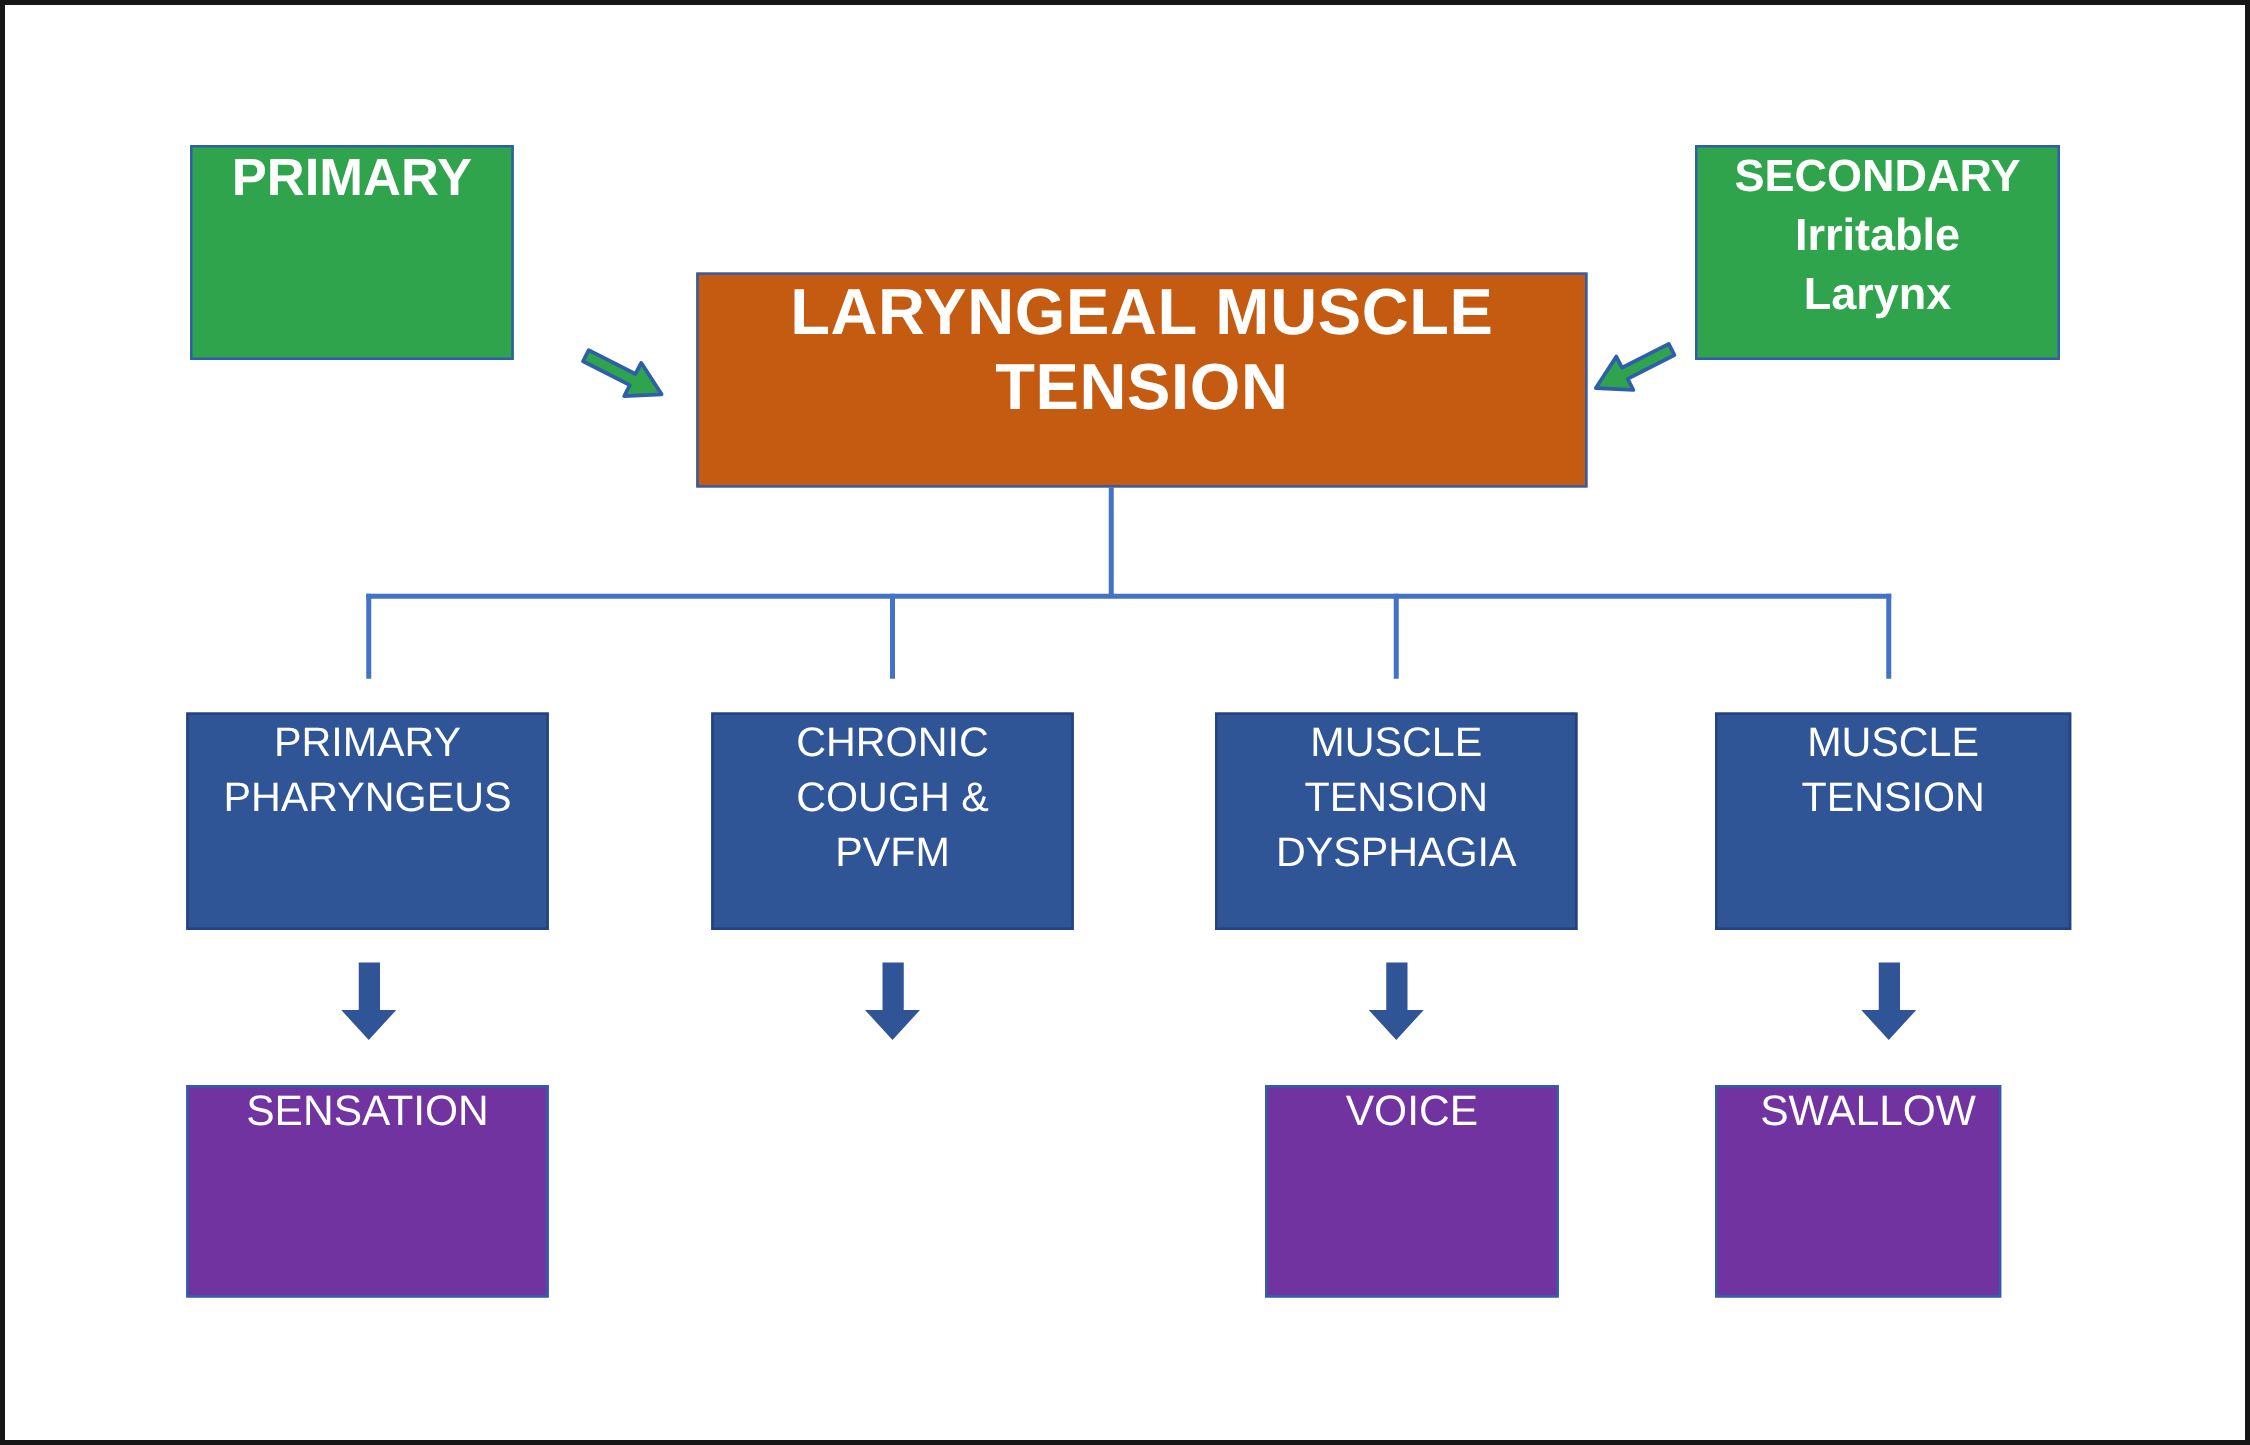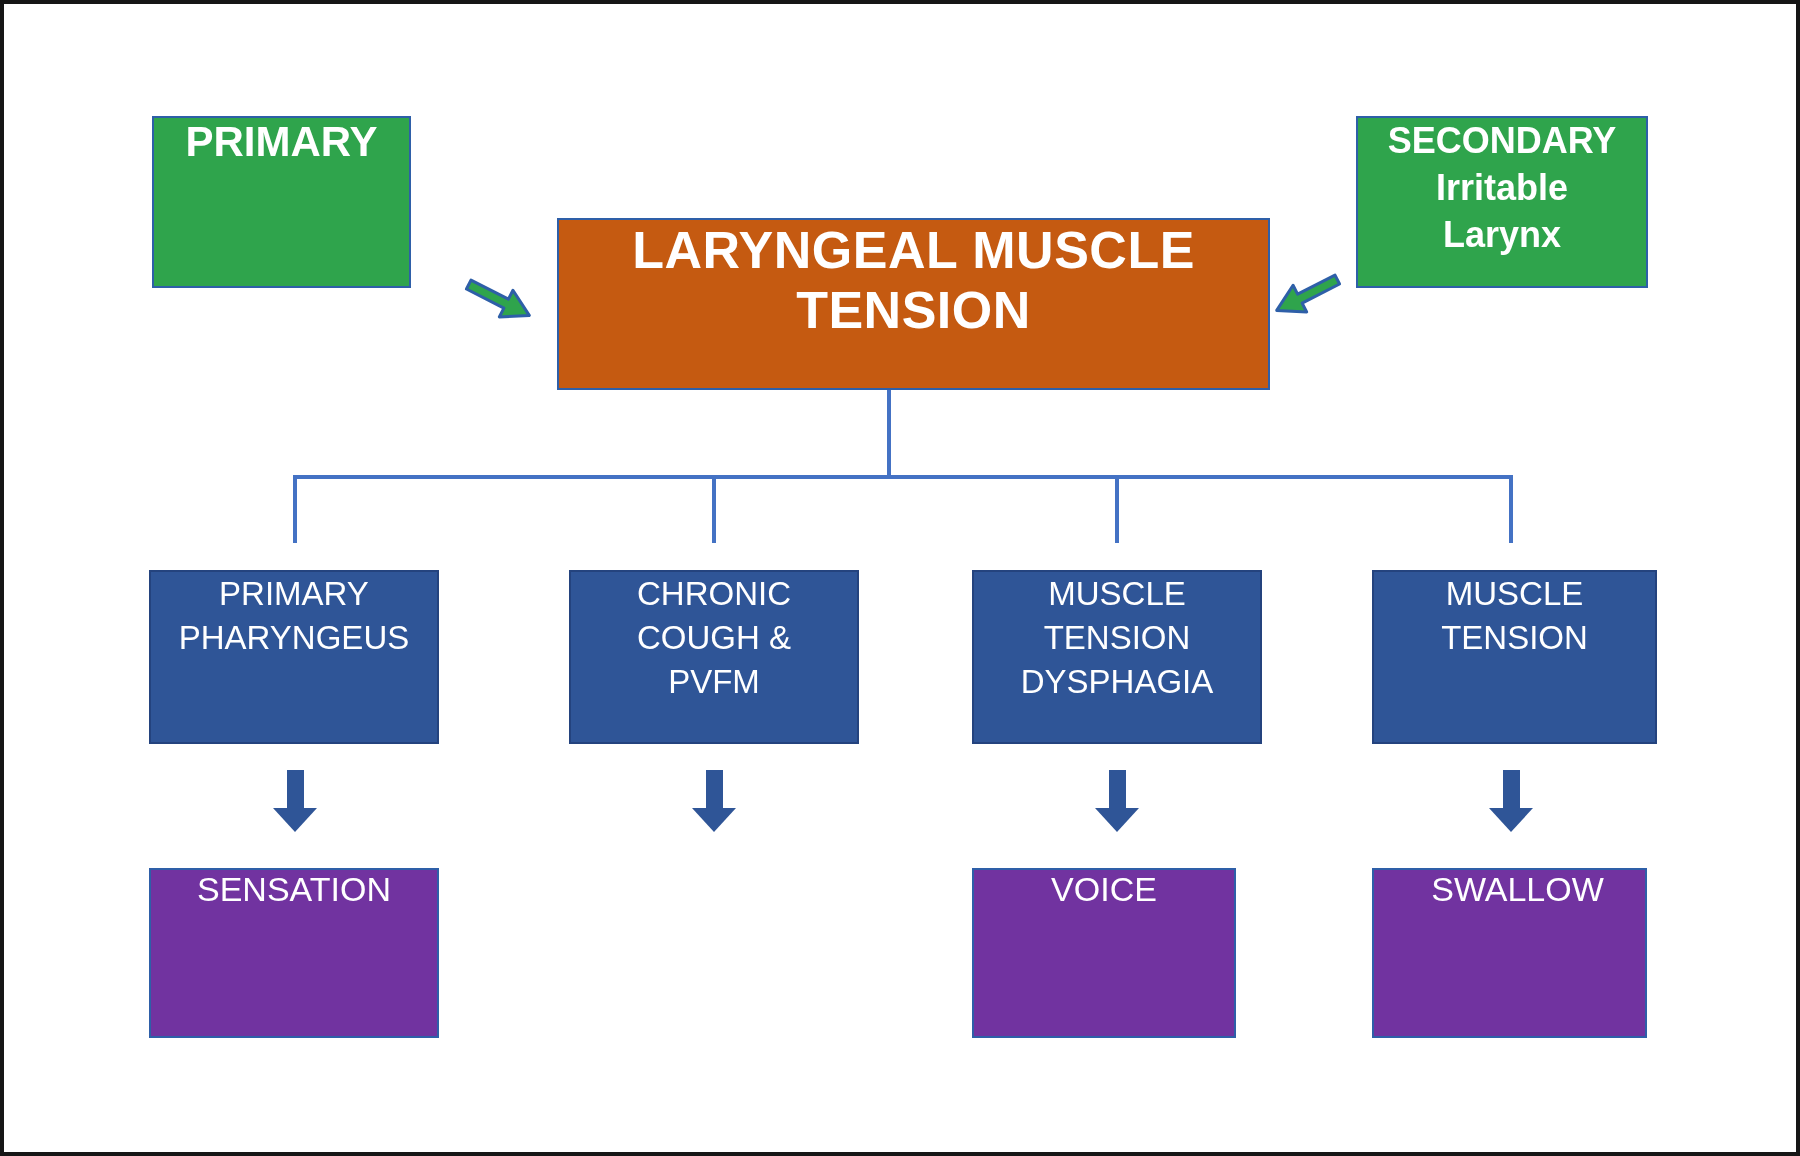--- a/index.html
+++ b/index.html
@@ -57,22 +57,22 @@
 
   .out-box {
     top: 864px; height: 170px;
     background: var(--purple);
     border: 2px solid var(--edge);
     font-size: 34px;
     font-weight: 400;
   }
   .o1 { left: 145px;  width: 290px; }
   .o2 { left: 565px;  width: 290px; }
-  .o3 { left: 968px;  width: 264px; }
-  .o4 { left: 1368px; width: 275px; padding-left: 16px; }
+  .o3 { left: 1008px;  width: 235px; }
+  .o4 { left: 1368px; width: 229px; padding-left: 16px; }
 
   .line { display: block; }
   .line:empty { display: none; }
 
   
   .conn { position: absolute; background: var(--line); }
   .drop   { left: 883px;  top: 386px; width: 4px;    height: 87px; }
   .hline  { left: 289px;  top: 471px; width: 1220px; height: 4px; }
   .stub   { top: 471px;   width: 4px; height: 68px; }
   .s1 { left: 289px; }

